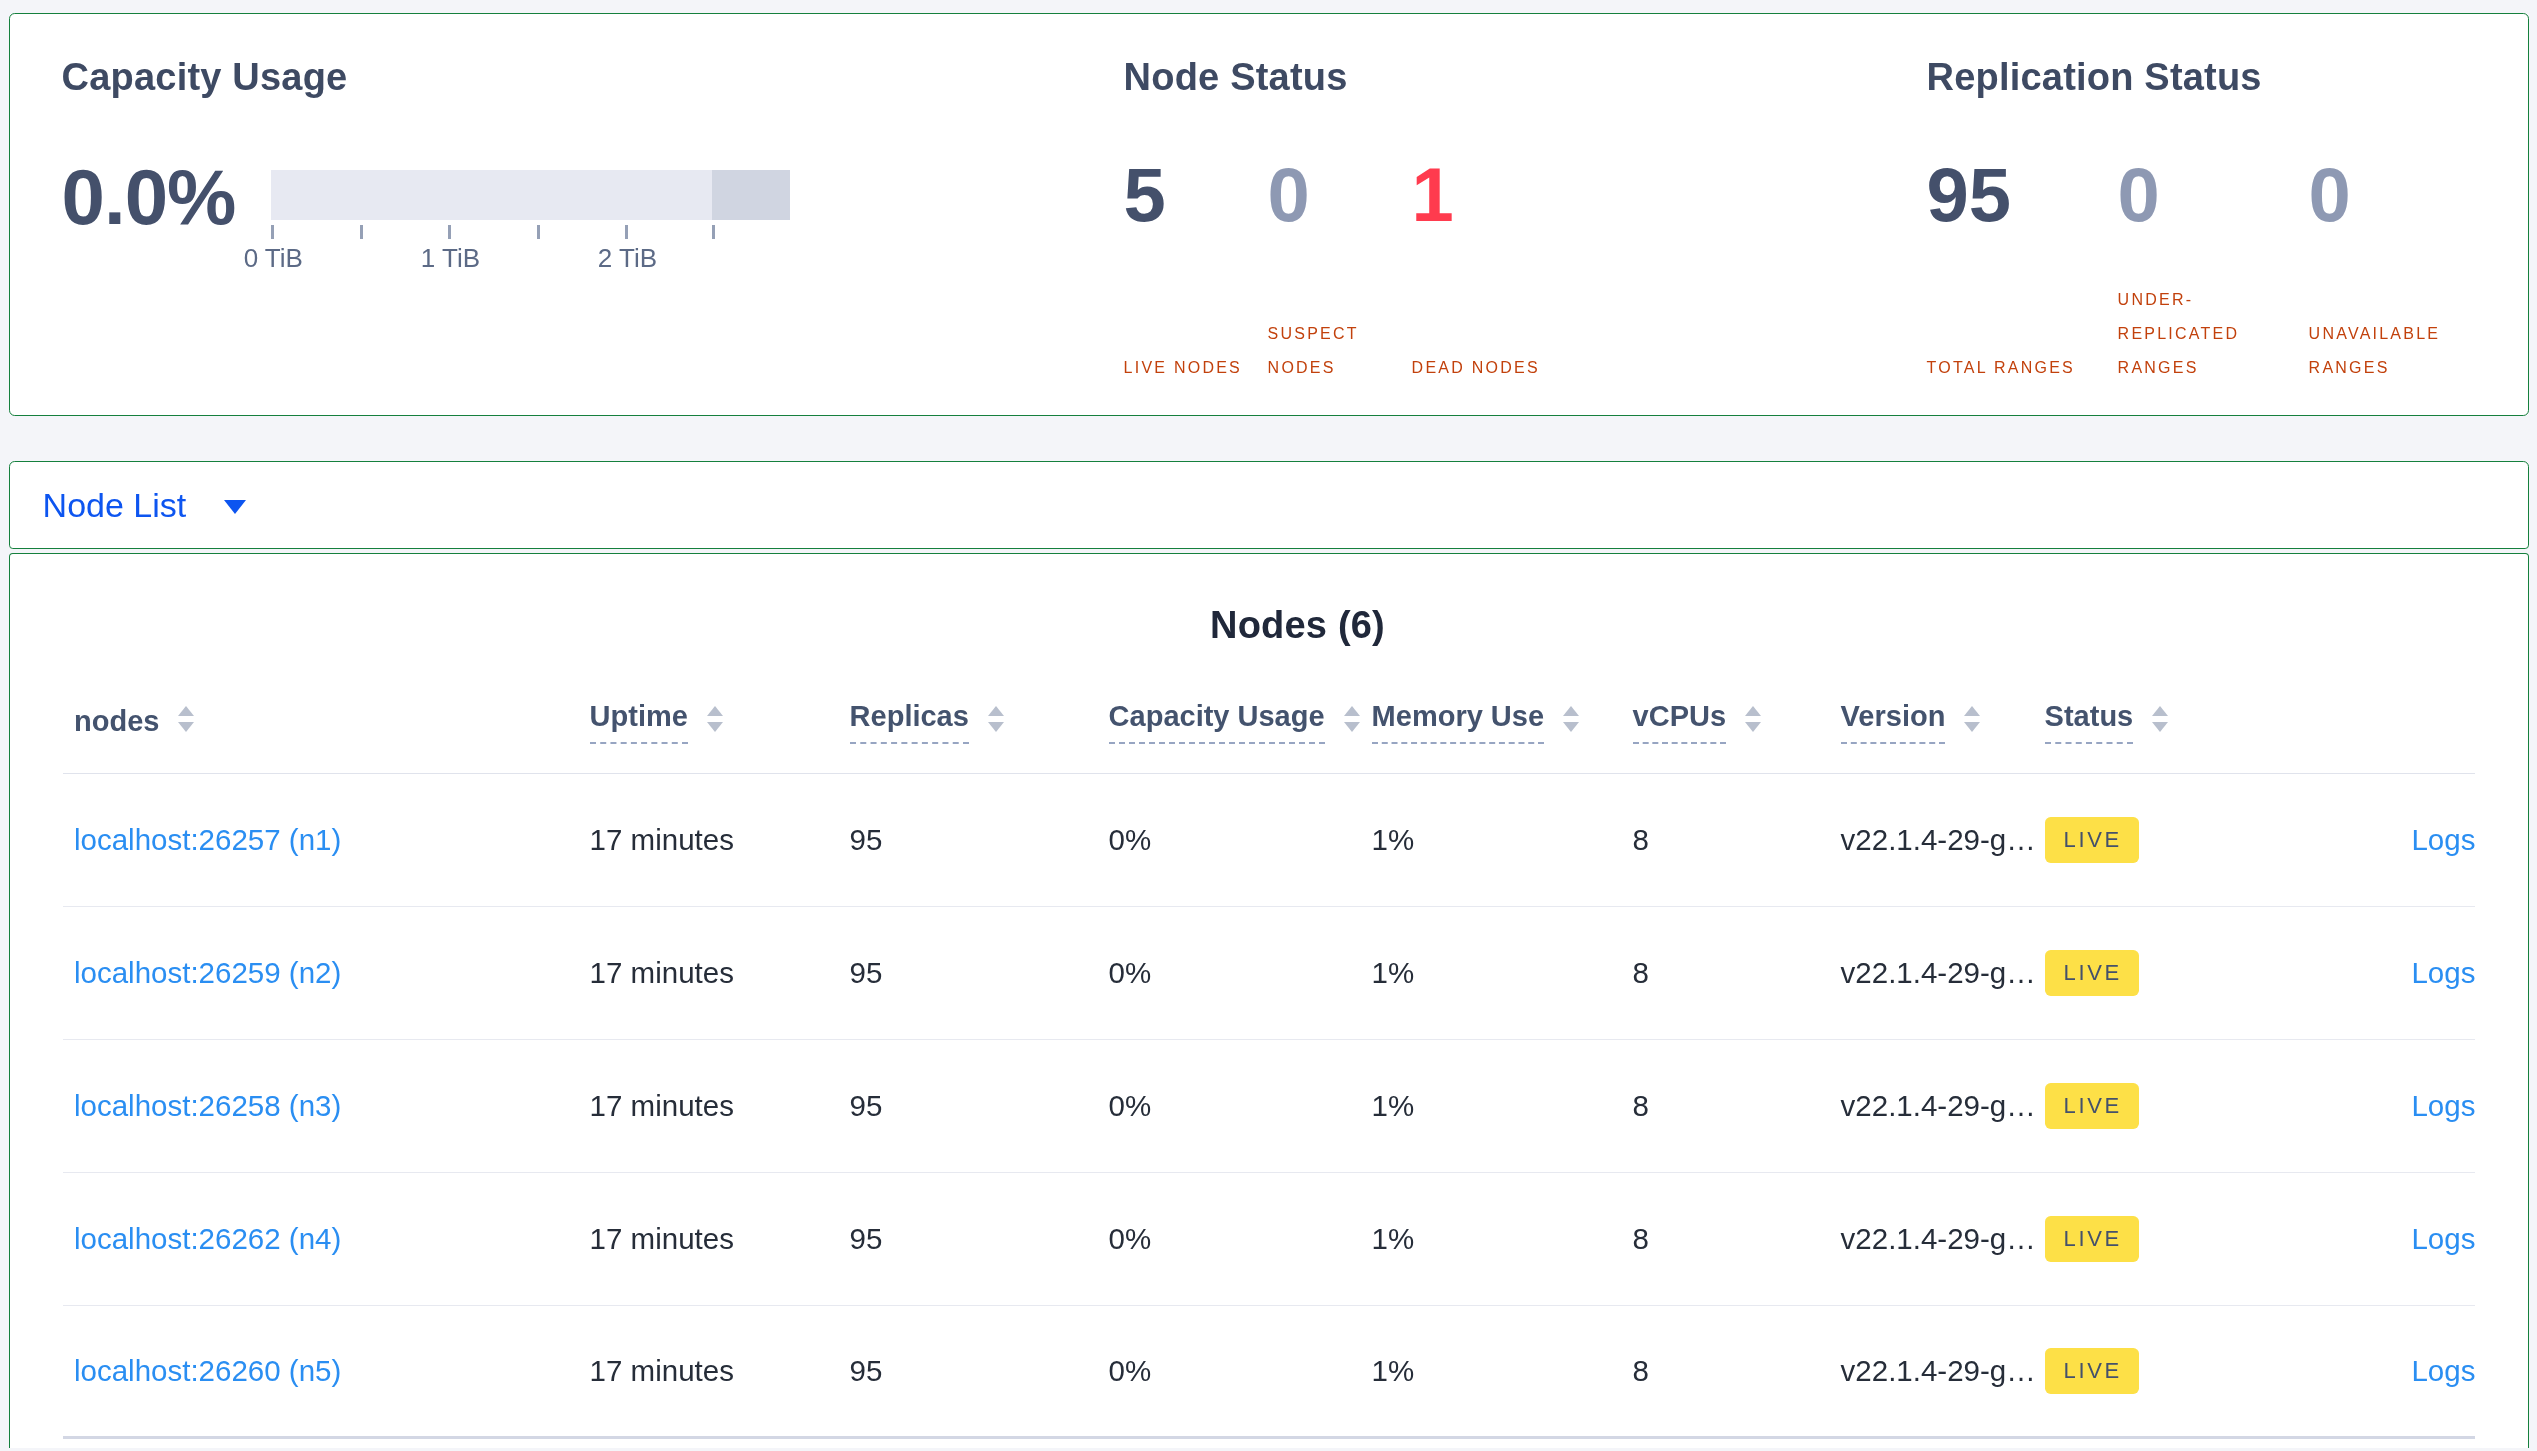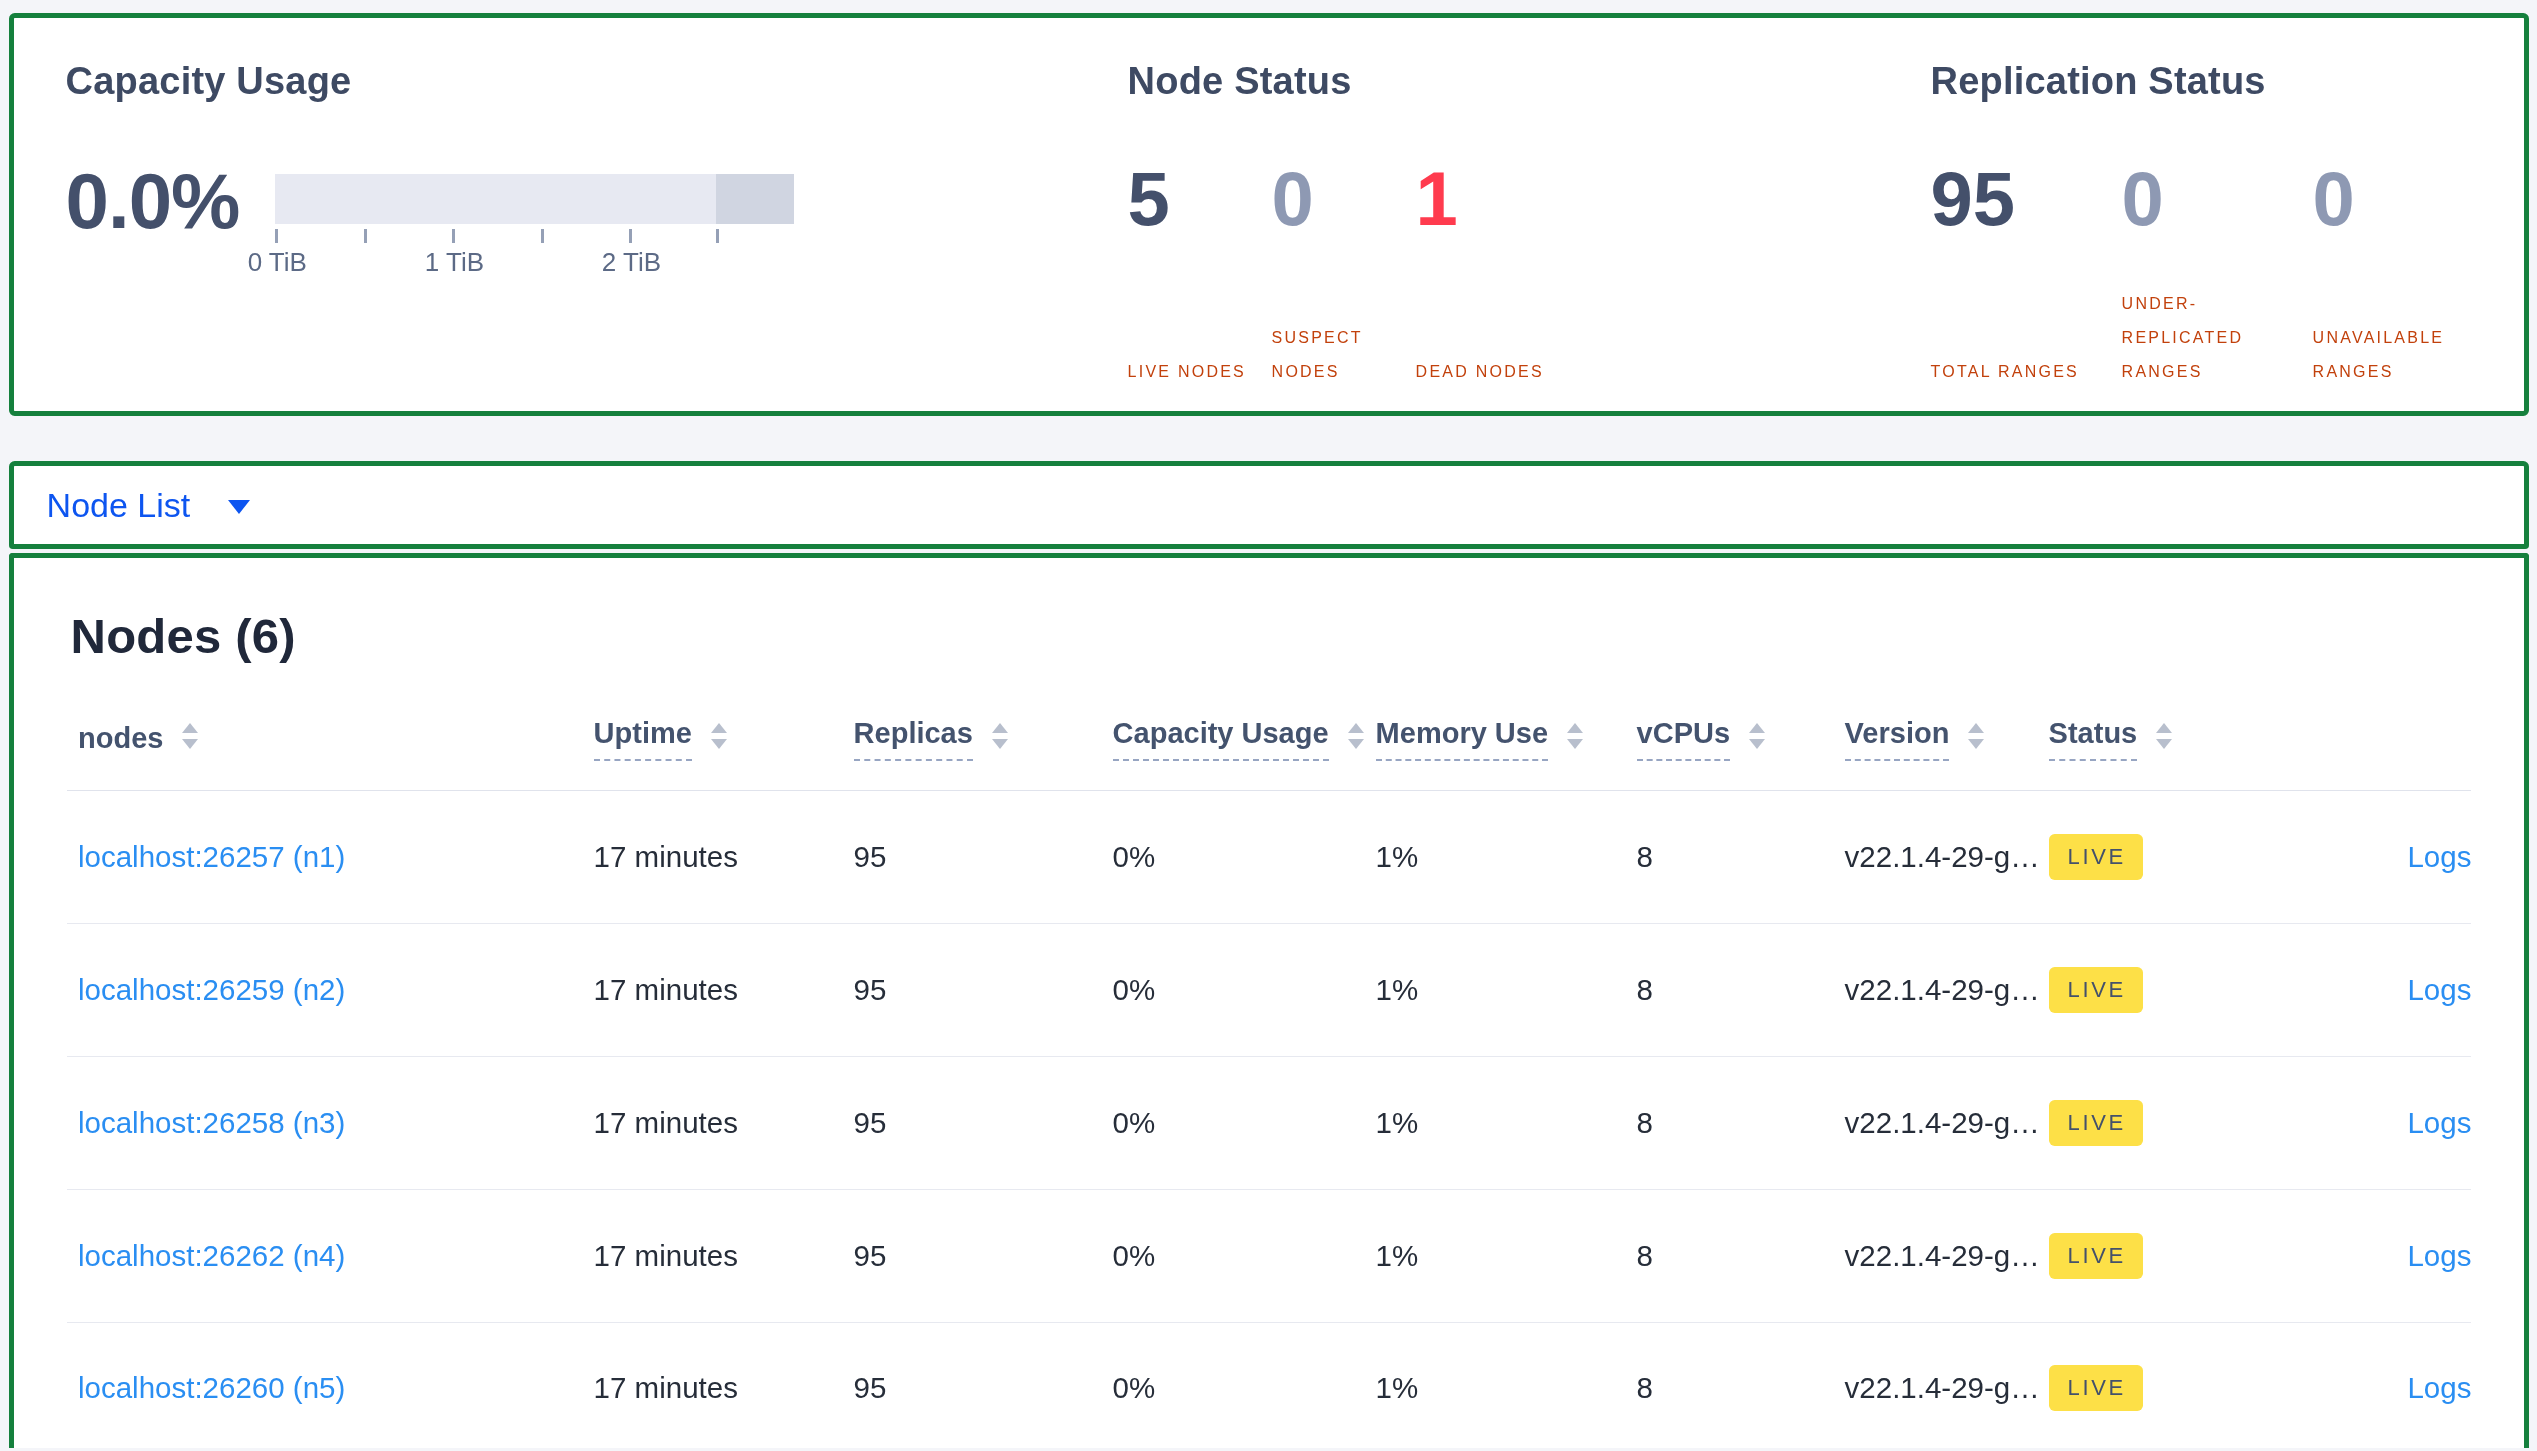--- a/index.html
+++ b/index.html
@@ -4,21 +4,21 @@
 <style>
   * { margin:0; padding:0; box-sizing:border-box; }
   html,body { width:2538px; height:1452px; overflow:hidden; }
   body {
     background:#f4f5f9;
     font-family:"Liberation Sans", sans-serif;
     color:#30394a;
   }
   .card {
     background:#ffffff;
-    border:5px solid #15803d;
+    border:1px solid #15803d;
     border-radius:5.7px;
     margin:0 8.6px;
   }
 
   
   .top-card {
     margin-top:13.3px;
     height:403px;
     display:flex;
     padding:42px 0 0 52px;
@@ -97,22 +97,22 @@
   }
 
   
   .table-card {
     margin-top:3.8px;
     height:895px;
     border-radius:3.8px 3.8px 0 0;
     border-bottom:none;
   }
   .nodes-title {
-    font-size:49px; font-weight:700; color:#20283a;
-    padding:50px 0 0 57px; letter-spacing:0.2px;
+    font-size:38px; font-weight:700; color:#20283a;
+    padding:50px 0 0 57px; letter-spacing:0.2px;text-align:center;
   }
   .tbl { margin:0 53px 0 53px; }
   .tbl-grid {
     display:grid;
     grid-template-columns:527px 260px 259px 263px 261px 208px 204px 229px 1fr;
     align-items:center;
   }
   .hdr-row { margin-top:53px; padding-bottom:29px; border-bottom:1.9px solid #e0e3ec; }
   .hdr-cell { display:flex; align-items:center; }
   .hdr-cell:first-child { padding-left:11.4px; }

